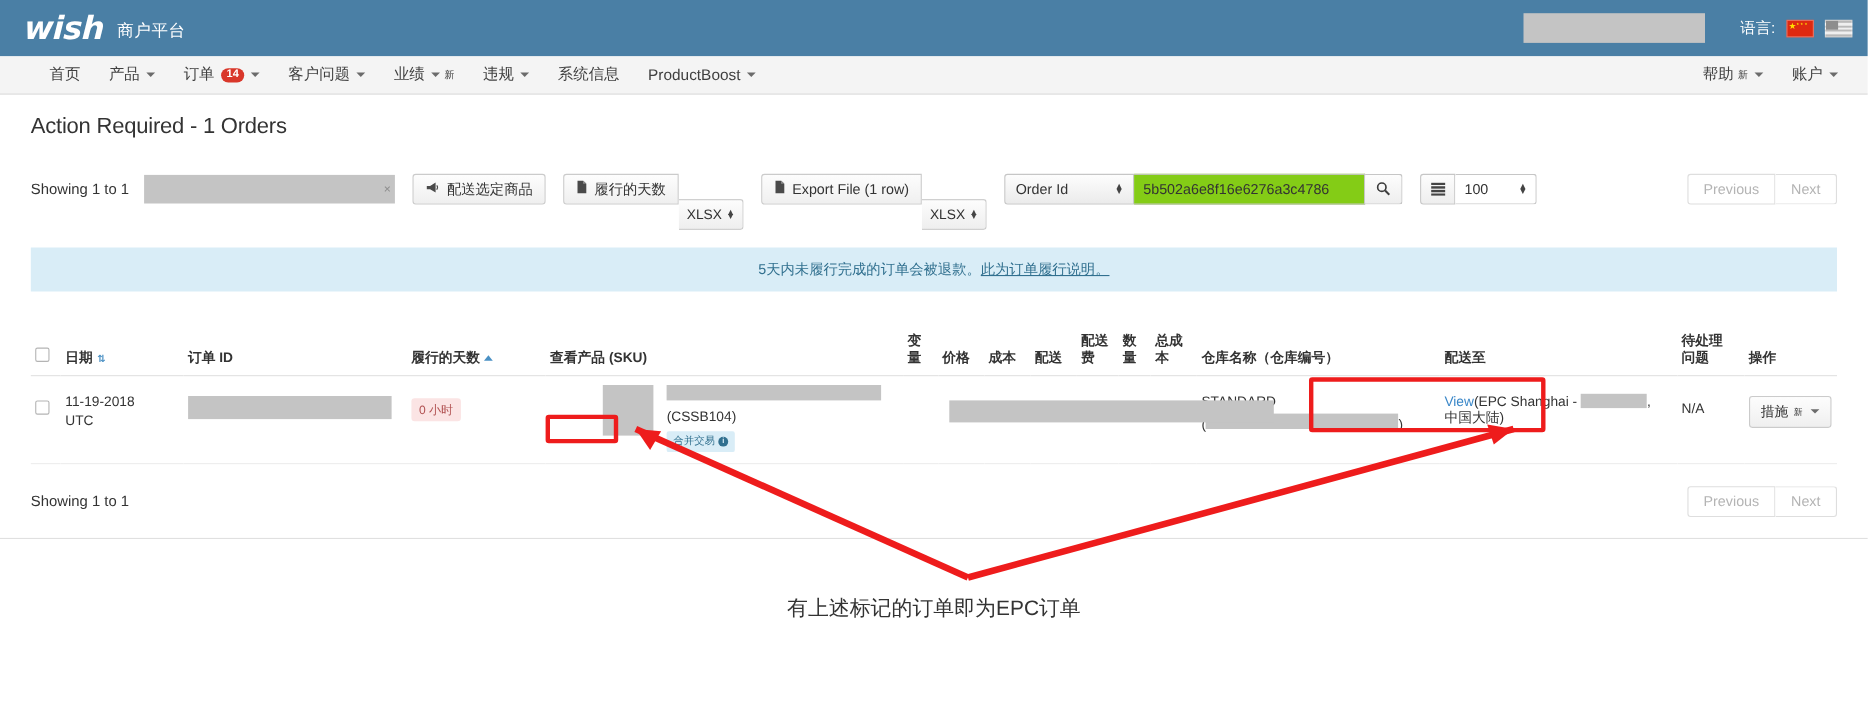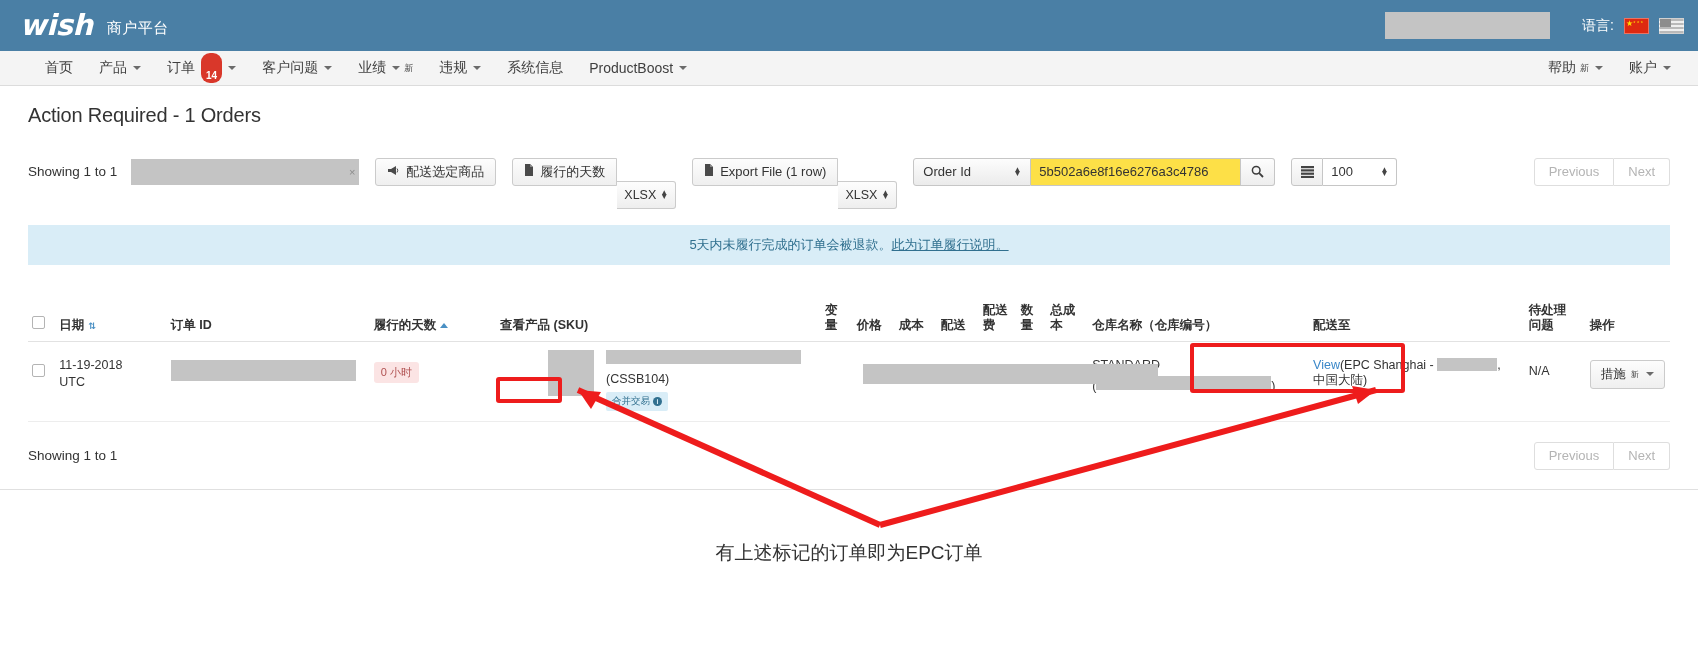--- a/index.html
+++ b/index.html
@@ -95,21 +95,21 @@
     border-right: 4px solid transparent;
     border-top: 4px solid #6b6b6b;
     display: inline-block;
     margin-left: 2px;
   }
   .badge-count {
     background: #d9372a;
     color: #fff;
     border-radius: 9px;
     font-size: 10px;
-    padding: 17px 5px 2px 5px;
+    padding: 0 5px 2px 5px;
     line-height: 1.1;
     font-weight: bold;
     margin-left: 2px;
   }
   .sup-new {
     font-size: 9px;
     vertical-align: super;
     color: #3f3f3f;
   }
   .nav-right { margin-left: auto; display: flex; align-items: center; }
@@ -204,21 +204,21 @@
   }
   .search-input {
     border: 1px solid #c6c6c6;
     border-left: none;
     border-radius: 0;
     padding: 5px 8px;
     font-size: 13px;
     color: #333;
     width: 210px;
     height: 28px;
-    background: #fde047;
+    background: #84cc16;
     display: inline-flex;
     align-items: center;
   }
   .search-btn {
     background: linear-gradient(to bottom, #fdfdfd 0%, #eeeeee 100%);
     border: 1px solid #c6c6c6;
     border-left: none;
     border-radius: 0 3px 3px 0;
     width: 34px; height: 28px;
     display: inline-flex; align-items: center; justify-content: center;

